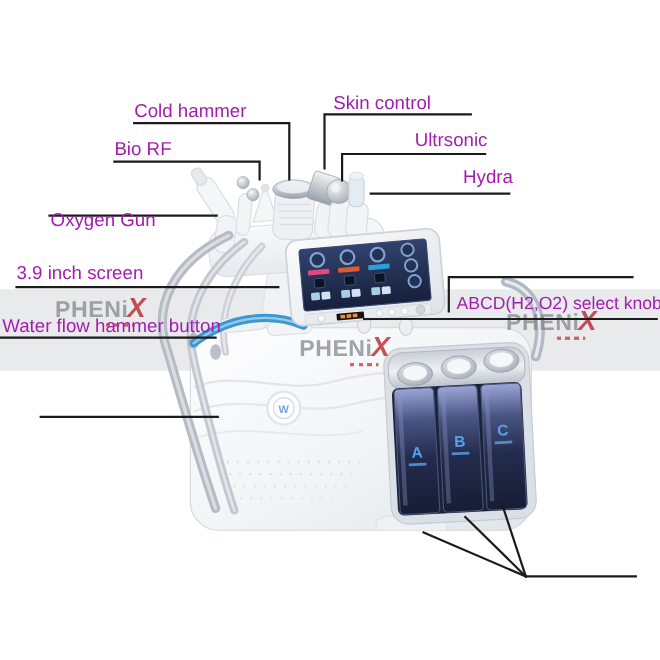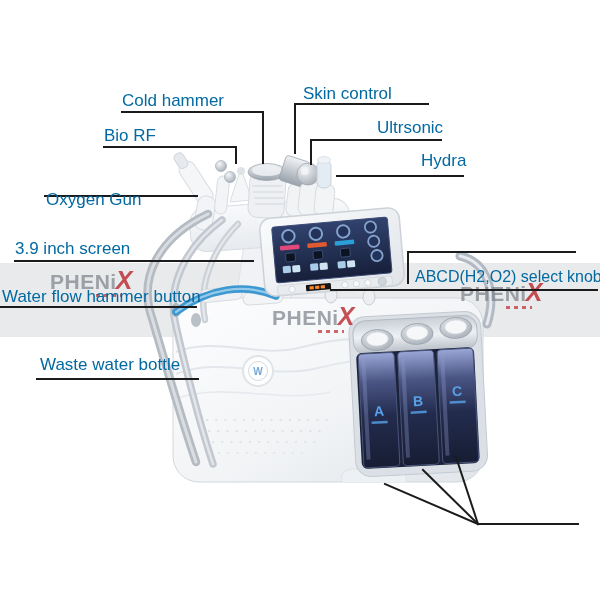--- a/index.html
+++ b/index.html
@@ -1,21 +1,21 @@
 <!DOCTYPE html>
 <html><head>
 <meta charset="utf-8">
 <style>
   html,body{margin:0;padding:0;background:#fff;}
   #stage{position:relative;width:600px;height:600px;background:#fff;overflow:hidden;
          font-family:"Liberation Sans",sans-serif;}
   .band{position:absolute;left:0;top:263px;width:600px;height:74px;background:#e9eaeb;z-index:1;}
   #machine-svg{position:absolute;left:0;top:0;z-index:2;}
   #lines-svg{position:absolute;left:0;top:0;z-index:4;pointer-events:none;}
-  .label{position:absolute;z-index:5;font-size:17px;color:#0369a1;white-space:nowrap;line-height:1.15;}
+  .label{position:absolute;z-index:5;font-size:17px;color:#a21caf;white-space:nowrap;line-height:1.15;}
   .label.small{font-size:16px;}
   .wm{position:absolute;z-index:3;font-weight:bold;font-size:21px;letter-spacing:.5px;
       color:rgba(125,130,138,.72);line-height:1;}
   .wm-x{color:rgba(186,42,48,.82);font-style:italic;font-size:25px;margin-left:-1px;}
   .wm-sub{height:3px;width:26px;margin:1px 0 0 46px;
       background:repeating-linear-gradient(90deg,rgba(186,42,48,.7) 0 4px,transparent 4px 8px);}
 </style>
 </head>
 <body>
 
@@ -266,15 +266,14 @@
 
   <div class="label" style="left:122px;top:91px">Cold hammer</div>
   <div class="label" style="left:303px;top:84px">Skin control</div>
   <div class="label" style="left:104px;top:126px">Bio RF</div>
   <div class="label" style="left:377px;top:118px">Ultrsonic</div>
   <div class="label" style="left:46px;top:190px">Oxygen Gun</div>
   <div class="label" style="left:421px;top:151px">Hydra</div>
   <div class="label" style="left:15px;top:239px">3.9 inch screen</div>
   <div class="label small" style="left:415px;top:268px">ABCD(H2,O2) select knob</div>
   <div class="label" style="left:2px;top:287px">Water flow hammer button</div>
-  <div class="label" style="left:40px;top:355px">Waste water bottle</div>
 
 </div>
 
 </body></html>

